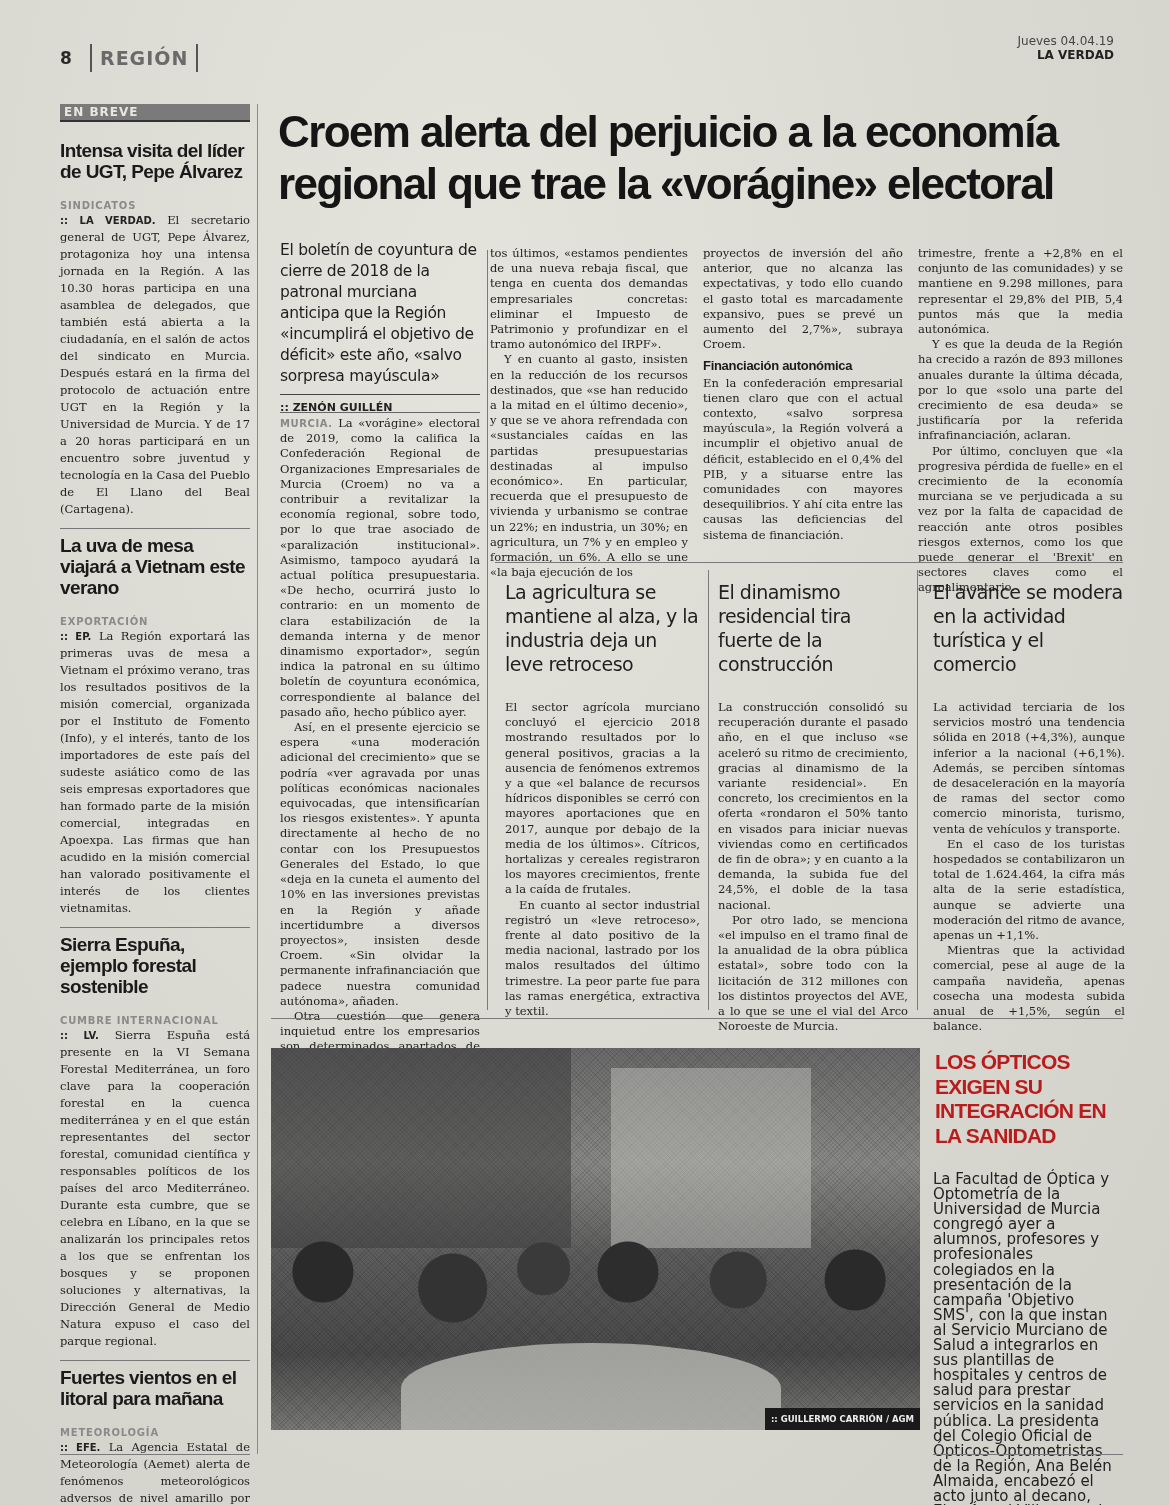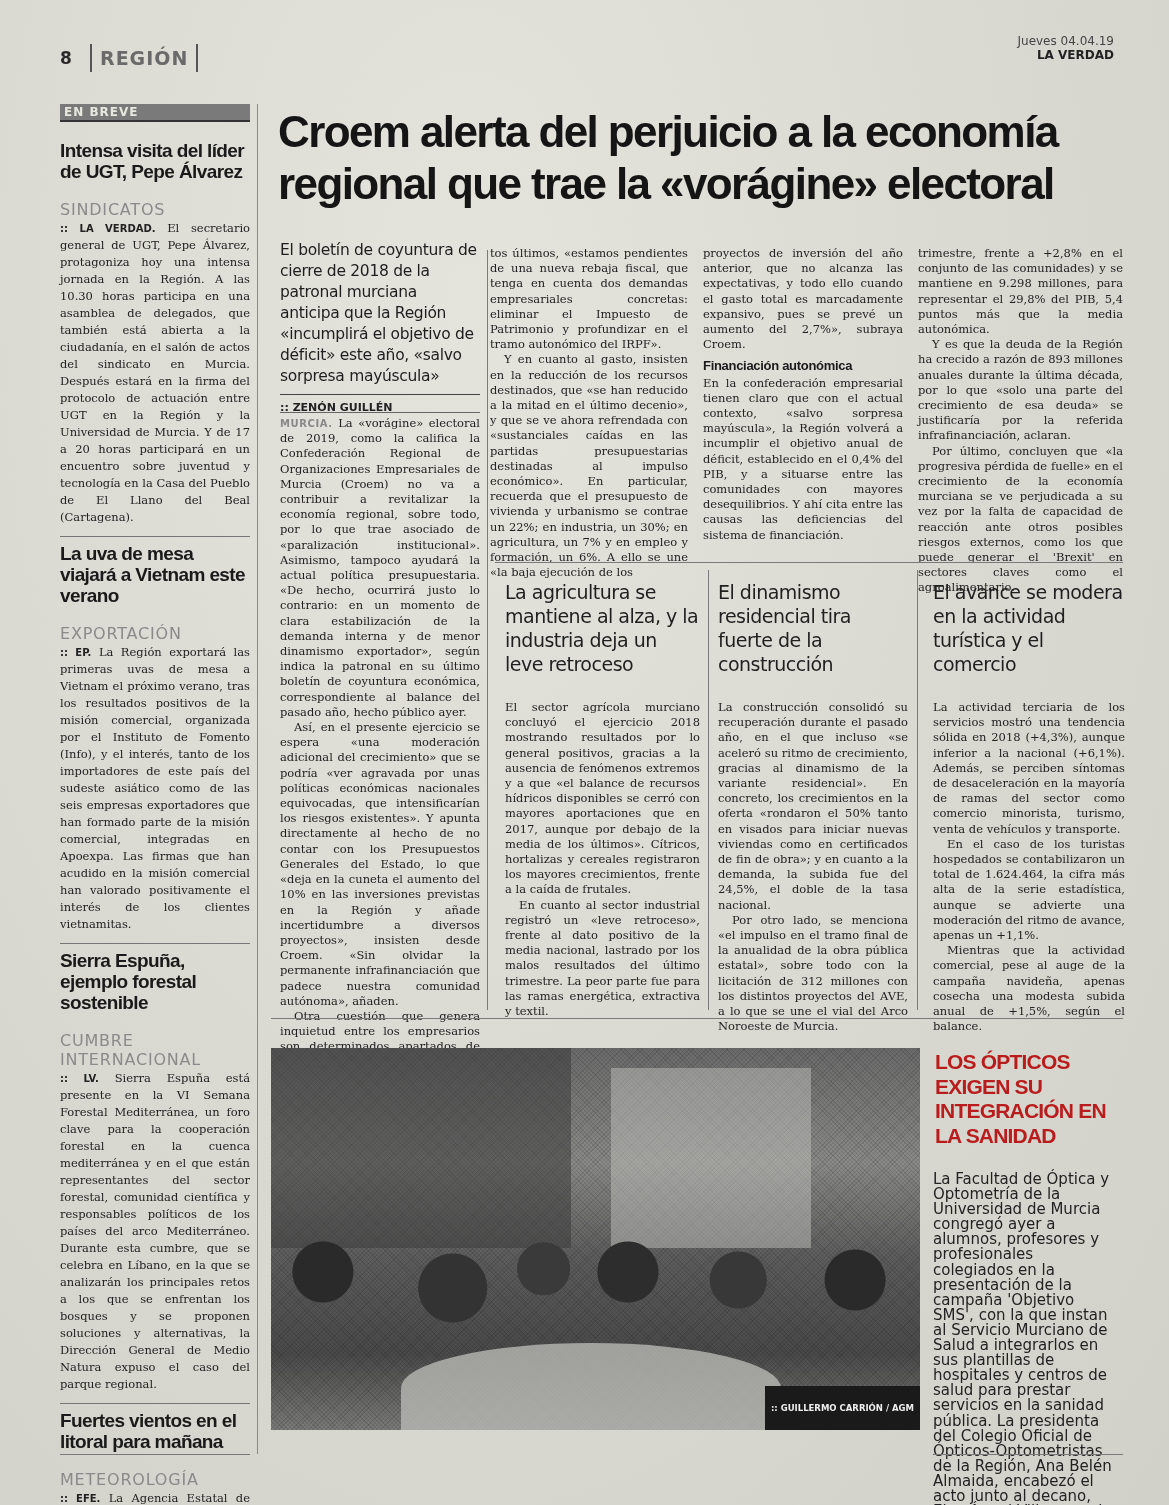--- a/index.html
+++ b/index.html
@@ -17,21 +17,21 @@
     font-family:"DejaVu Sans", sans-serif; font-weight:bold; font-size:19px; color:#6a6a6a; letter-spacing:1px;text-align:right; }
   .date { right:55px; top:34px; font-family:"DejaVu Sans", sans-serif; font-size:12px; color:#444; text-align:right; line-height:14px; }
   .date b { display:block; font-size:12px; color:#222; font-weight:bold; }
 
   
   .brief-col { left:60px; top:104px; width:190px; }
   .brief-tag { background:#7a7a7a; color:#e8e8e0; font-family:"DejaVu Sans",sans-serif; font-weight:bold; font-size:12px; padding:1px 4px; display:block; height:14px; line-height:14px; letter-spacing:1px; border-bottom:2px solid #333; }
   .brief { border-top:1px solid #777; padding-top:6px; margin-top:12px; }
   .brief:first-of-type { border-top:none; }
   .brief h3 { margin:0 0 18px 0; font-family:"Liberation Sans",sans-serif; font-weight:bold; font-size:19px; line-height:21px; letter-spacing:-0.6px; color:#1a1a1a; }
-  .brief .cat { font-family:"DejaVu Sans",sans-serif; font-size:16px; font-weight:normal; color:#8a8a8a; letter-spacing:0.8px; margin-bottom:1px; }
+  .brief .cat { font-family:"DejaVu Sans",sans-serif; font-size:10px; font-weight:bold; color:#8a8a8a; letter-spacing:0.8px; margin-bottom:1px; }
   .brief p { margin:0; font-size:11.5px; line-height:17px; text-align:justify; hyphens:auto; }
   .brief .src { font-family:"DejaVu Sans",sans-serif; font-weight:bold; font-size:10px; }
   .vline { left:257px; top:104px; width:1px; height:1350px; background:#8a8a8a; }
 
   
   .main-title { left:278px; top:106px; width:850px; margin:0; font-family:"Liberation Sans",sans-serif; font-weight:bold; font-size:44px; line-height:52px; letter-spacing:-1.6px; color:#151515; }
 
   .lead { left:280px; top:240px; width:200px; font-family:"DejaVu Sans",sans-serif; font-size:15.5px; line-height:21px; color:#1e1e1e; margin:0; letter-spacing:-0.3px; }
   .byline { left:280px; top:394px; width:200px; border-top:1px solid #444; padding-top:6px; font-family:"DejaVu Sans",sans-serif; font-weight:bold; font-size:11px; color:#222; }
   .byline-rule { left:280px; top:412px; width:200px; height:1px; background:#666; }
@@ -62,21 +62,21 @@
   .photo .bldg2 { position:absolute; left:340px; top:20px; width:200px; height:180px; background:#bdbdb9; opacity:0.5; }
   .photo .crowd { position:absolute; left:0; top:160px; width:649px; height:160px;
     background: radial-gradient(circle at 8% 40%, #2a2a2a 0 30px, transparent 31px),
                 radial-gradient(circle at 28% 50%, #333 0 34px, transparent 35px),
                 radial-gradient(circle at 42% 38%, #3a3a3a 0 26px, transparent 27px),
                 radial-gradient(circle at 55% 40%, #2d2d2d 0 30px, transparent 31px),
                 radial-gradient(circle at 72% 45%, #383838 0 28px, transparent 29px),
                 radial-gradient(circle at 90% 45%, #2a2a2a 0 30px, transparent 31px);
   }
   .photo .table { position:absolute; left:130px; top:295px; width:380px; height:90px; border-radius:50% 50% 0 0; background:#b8b8b4; opacity:0.8; }
-  .credit { right:0; bottom:0; background:#1a1a1a; color:#eee; font-family:"DejaVu Sans",sans-serif; font-weight:bold; font-size:8.5px; padding:17px 6px; }
+  .credit { right:0; bottom:0; background:#1a1a1a; color:#eee; font-family:"DejaVu Sans",sans-serif; font-weight:bold; font-size:8.5px; padding:6px 6px; }
 
   .optic-title { left:935px; top:1050px; width:180px; margin:0; font-family:"Liberation Sans",sans-serif; font-weight:bold; font-size:21px; line-height:24.5px; letter-spacing:-0.8px; color:#b91c1c; }
   .optic-body { left:933px; top:1172px; width:185px; margin:0; font-family:"DejaVu Sans",sans-serif; font-size:15px; line-height:15.1px; color:#222; }
 </style>
 </head>
 <body>
 
 <div class="abs page-num">8</div>
 <div class="abs section">REGIÓN</div>
 <div class="abs date">

